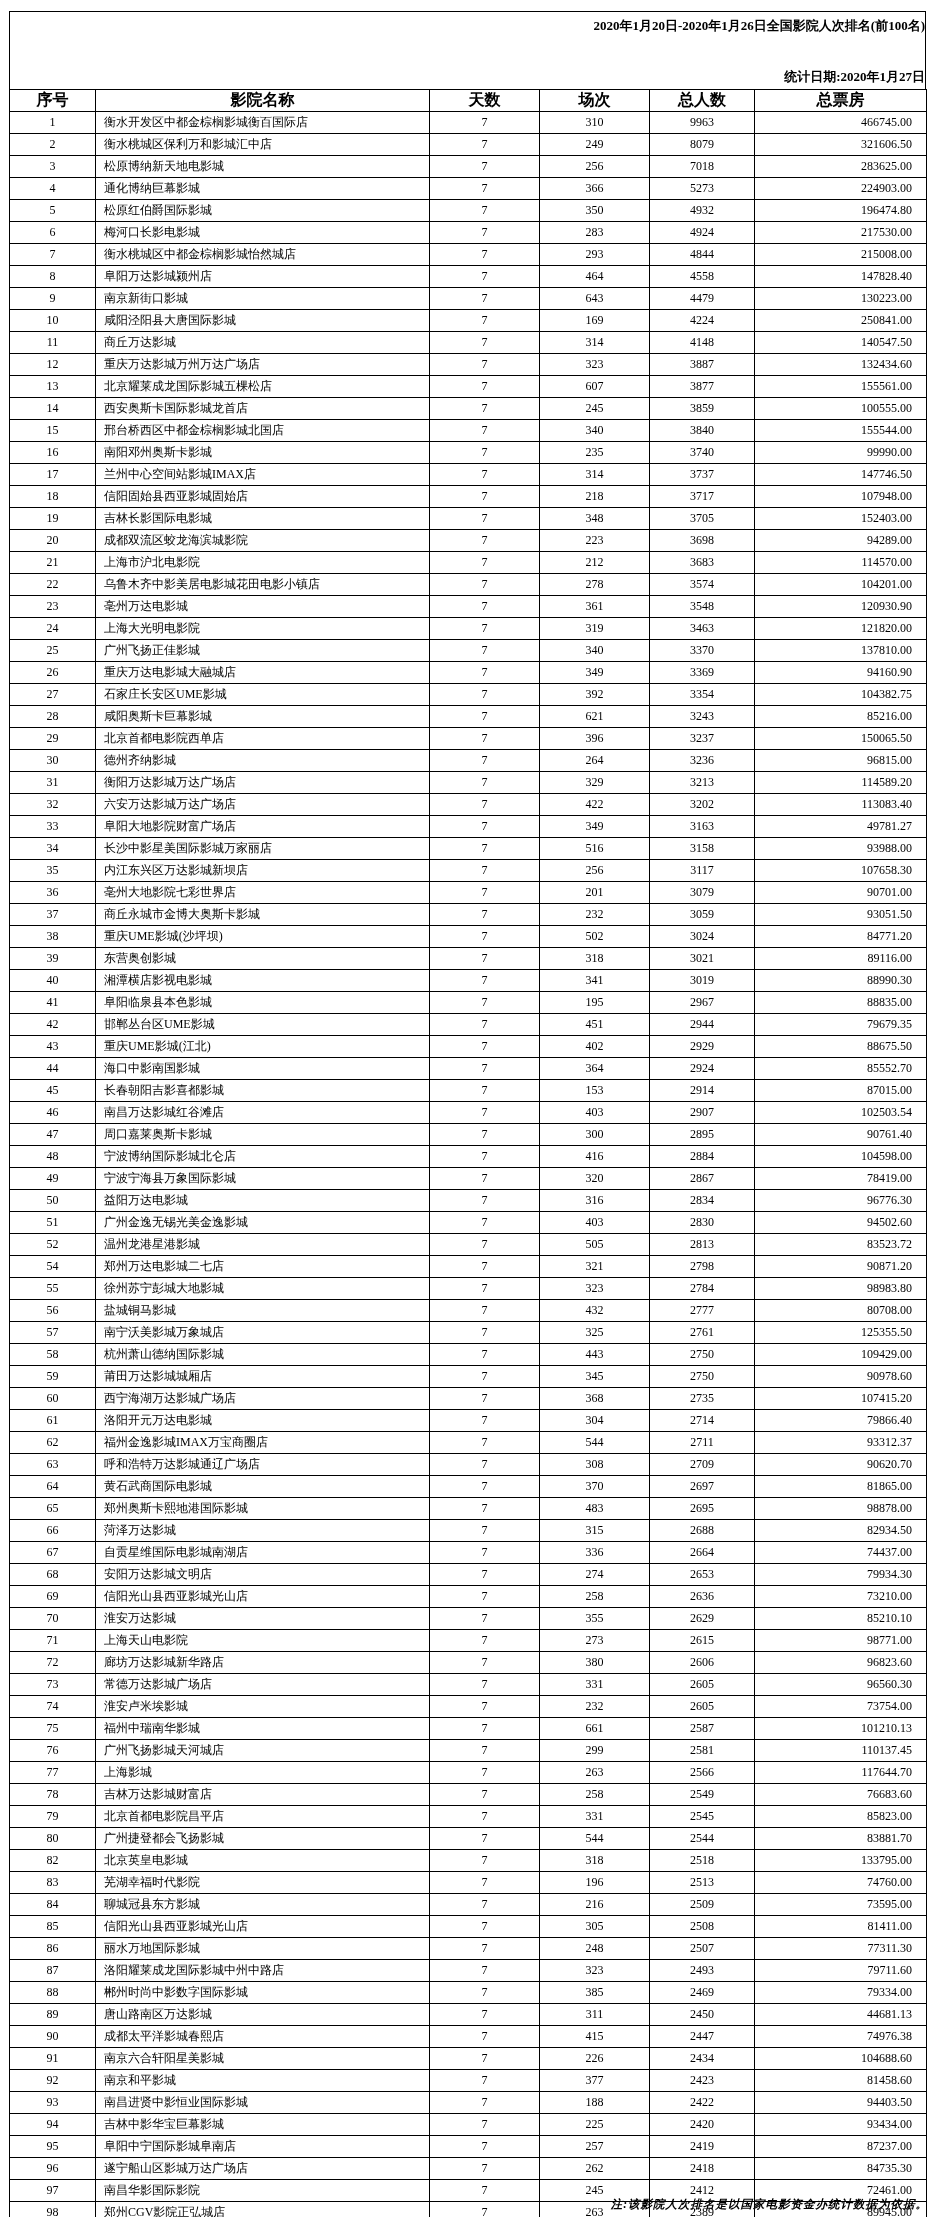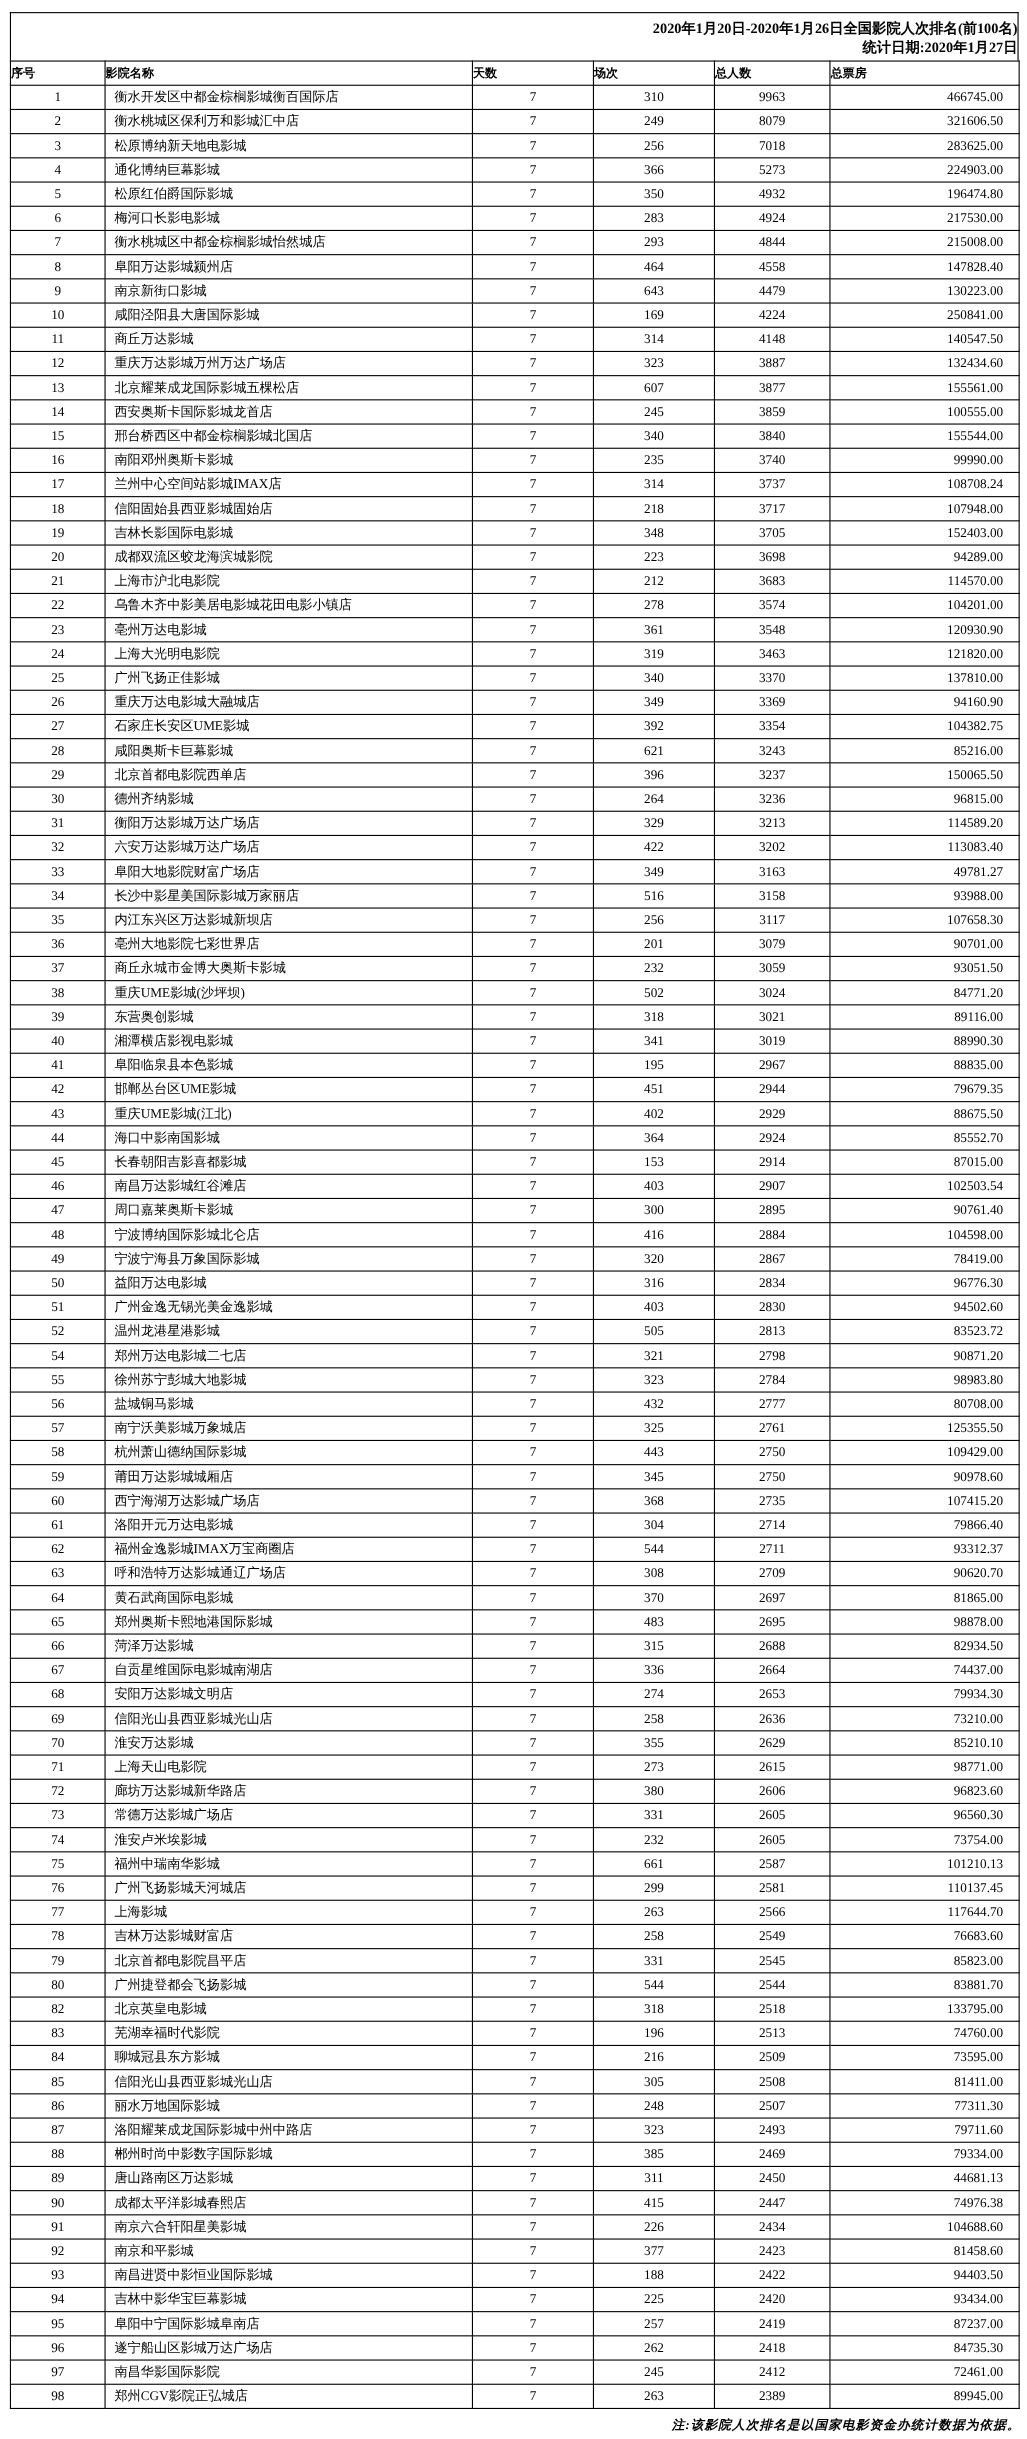--- a/index.html
+++ b/index.html
@@ -2,31 +2,31 @@
 <html><head>
 <meta charset="utf-8">
 <style>
   html,body{margin:0;padding:0;background:#ffffff;}
   body{width:934px;height:2217px;position:relative;
        font-family:"Liberation Serif","DejaVu Serif",serif;color:#000;}
   .sheet{position:absolute;left:9px;top:11px;width:917px;}
   .titlebox{border:1px solid #000;border-bottom:none;text-align:right;
             padding:5px 0 4px 0;}
   .titlebox .t1{font-weight:bold;font-size:13px;line-height:17px;}
-  .titlebox .t2{font-weight:bold;font-size:13px;line-height:17px;}
+  .titlebox .t2{font-weight:bold;font-size:13px;line-height:17px;margin-top:34px;}
   table{border-collapse:collapse;table-layout:fixed;width:917px;}
   col.c-rank{width:86px;}
   col.c-name{width:334px;}
   col.c-days{width:110px;}
   col.c-sess{width:110px;}
   col.c-ppl{width:105px;}
   col.c-box{width:172px;}
   th,td{border:1px solid #000;font-size:12px;height:21px;padding:0;
         overflow:hidden;white-space:nowrap;}
-  th{font-weight:bold;text-align:left;font-size:11px;}
+  th{font-weight:bold;text-align:center;font-size:16px;}
   td{text-align:center;}
   td.cell-name{text-align:left;padding-left:8px;}
   td.cell-box{text-align:right;padding-right:14px;}
   .footnote{position:absolute;right:6px;top:2197px;font-size:11.5px;
             font-style:italic;font-weight:bold;letter-spacing:1px;text-align:right;}
 </style>
 </head>
 <body>
 
 <div class="sheet">
@@ -181,21 +181,21 @@
           <td class="cell-sess">235</td>
           <td class="cell-ppl">3740</td>
           <td class="cell-box">99990.00</td>
         </tr>
         <tr>
           <td class="cell-rank">17</td>
           <td class="cell-name">兰州中心空间站影城IMAX店</td>
           <td class="cell-days">7</td>
           <td class="cell-sess">314</td>
           <td class="cell-ppl">3737</td>
-          <td class="cell-box">108708.24</td>
+          <td class="cell-box">147746.50</td>
         </tr>
         <tr>
           <td class="cell-rank">18</td>
           <td class="cell-name">信阳固始县西亚影城固始店</td>
           <td class="cell-days">7</td>
           <td class="cell-sess">218</td>
           <td class="cell-ppl">3717</td>
           <td class="cell-box">107948.00</td>
         </tr>
         <tr>

